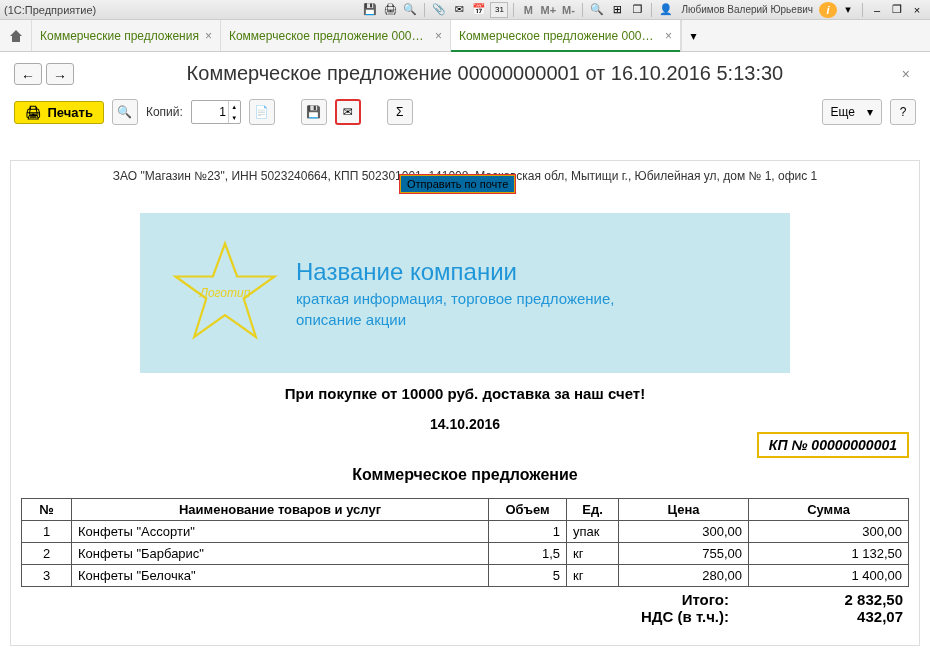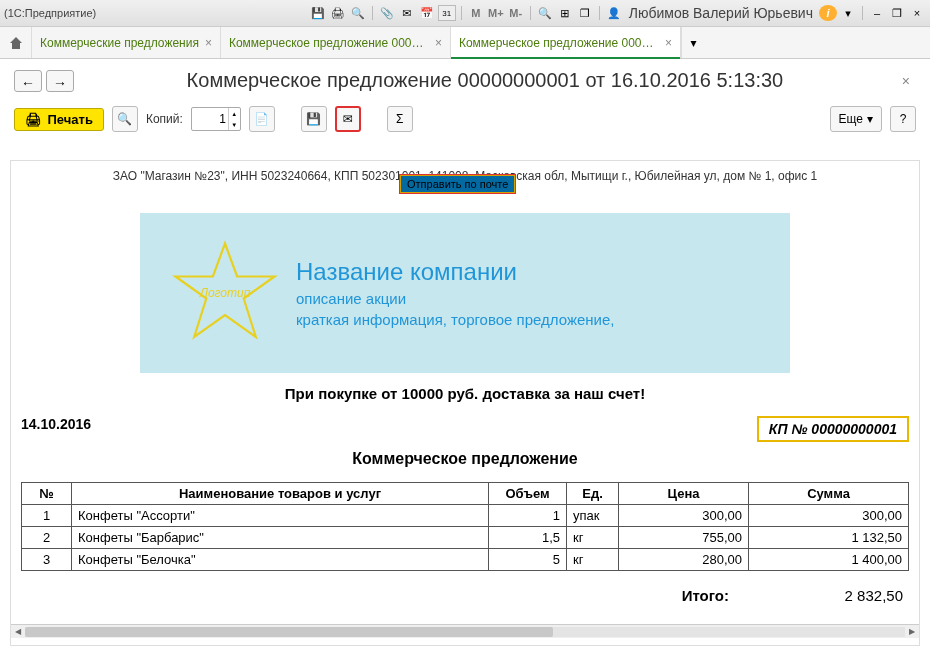--- a/index.html
+++ b/index.html
@@ -1,24 +1,24 @@
 <!DOCTYPE html>
 <html><head>
 <meta charset="utf-8">
 <style>
 * { box-sizing: border-box; margin: 0; padding: 0; }
 body { font-family: Arial, sans-serif; font-size: 12px; background: #fff; width: 930px; height: 656px; overflow: hidden; position: relative; }
 
 
-.title-bar { height: 27px; background: linear-gradient(#f0f0f0, #e0e0e0); display: flex; align-items: center; padding: 0 4px; border-bottom: 1px solid #ccc; }
+.title-bar { height: 20px; background: linear-gradient(#f0f0f0, #e0e0e0); display: flex; align-items: center; padding: 0 4px; border-bottom: 1px solid #ccc; }
 .title-bar .app-name { flex: 1; color: #444; font-size: 11px; }
 .tb-icons { display: flex; align-items: center; gap: 2px; }
 .tb-icon { width: 18px; height: 16px; display: flex; align-items: center; justify-content: center; font-size: 11px; cursor: pointer; }
 .sep { width: 1px; height: 14px; background: #bbb; margin: 0 3px; }
-.user-name { font-size: 14px; color: #444; margin: 0 4px; }
+.user-name { font-size: 10px; color: #444; margin: 0 4px; }
 
 
 .tab-bar { height: 32px; background: #f5f5f5; display: flex; align-items: stretch; border-bottom: 1px solid #ccc; }
 .home-btn { width: 32px; display: flex; align-items: center; justify-content: center; border-right: 1px solid #ddd; cursor: pointer; }
 .tab { display: flex; align-items: center; padding: 0 8px; border-right: 1px solid #ddd; cursor: pointer; max-width: 230px; position: relative; }
 .tab-label { white-space: nowrap; overflow: hidden; text-overflow: ellipsis; font-size: 12px; color: #4d7c0f; }
 .tab-close { margin-left: 6px; font-size: 12px; color: #888; cursor: pointer; }
 .tab.active { background: #fff; }
 .tab.active::after { content: ''; position: absolute; left: 0; right: 0; bottom: -1px; height: 2px; background: #1a8d3e; }
 .dropdown-btn { width: 24px; display: flex; align-items: center; justify-content: center; cursor: pointer; border-left: 1px solid #ddd; }
@@ -34,58 +34,58 @@
 .toolbar { display: flex; align-items: center; gap: 8px; padding: 4px 14px 10px; }
 .print-btn { background: #ffe400; border: 1px solid #bba800; border-radius: 3px; padding: 3px 10px; display: flex; align-items: center; gap: 6px; font-weight: bold; cursor: pointer; font-size: 13px; }
 .tool-btn { width: 26px; height: 26px; border: 1px solid #bbb; border-radius: 3px; background: #f7f7f7; display: flex; align-items: center; justify-content: center; cursor: pointer; }
 .tool-btn.hl { border: 2px solid #e03030; }
 .copies-label { font-size: 12px; color: #333; }
 .copies-input { width: 50px; height: 24px; border: 1px solid #aaa; border-radius: 2px; text-align: right; padding-right: 14px; font-size: 12px; position: relative; }
 .copies-wrap { position: relative; }
 .spinner { position: absolute; right: 1px; top: 1px; bottom: 1px; width: 12px; display: flex; flex-direction: column; }
 .spinner div { flex: 1; display: flex; align-items: center; justify-content: center; font-size: 6px; cursor: pointer; border-left: 1px solid #ccc; }
 .spacer { flex: 1; }
-.more-btn { height: 26px; border: 1px solid #bbb; border-radius: 3px; background: #f7f7f7; padding: 0 8px; display: flex; align-items: center; gap: 4px; cursor: pointer; font-size: 12px; }
+.more-btn { height: 26px; border: 1px solid #bbb; border-radius: 3px; background: #f7f7f7; padding: 0 8px; display: flex; align-items: center; gap: 12px; cursor: pointer; font-size: 12px; }
 
 
 .doc-area { position: absolute; left: 10px; right: 10px; top: 160px; bottom: 10px; border: 1px solid #ddd; overflow: auto; }
 .doc-content { padding: 8px 10px 20px; }
 .company-info { text-align: center; font-size: 12px; color: #333; }
 .tooltip { position: absolute; background: #0369a1; border: 1px solid #d4a000; padding: 2px 6px; font-size: 11px; z-index: 10; outline: 1px solid #e03030; }
 
 
 .banner { margin: 16px auto 12px; width: 650px; height: 160px; background: #c7e7ee; position: relative; display: flex; align-items: center; }
 .star { width: 110px; height: 110px; margin-left: 30px; position: relative; }
 .star svg { width: 100%; height: 100%; }
 .star-label { position: absolute; top: 50%; left: 50%; transform: translate(-50%, -50%); color: #e8d020; font-size: 12px; font-style: italic; text-align: center; }
 .banner-text { margin-left: 16px; }
 .banner-title { color: #2096d8; font-size: 24px; font-weight: 400; }
 .banner-sub { color: #2096d8; font-size: 15px; margin-top: 4px; }
 
 .promo { text-align: center; font-weight: bold; font-size: 15px; margin: 8px 0 14px; }
 
-.meta-row { display: flex; align-items: flex-start; margin-bottom: 8px; }
+.meta-row { display: flex; align-items: center; margin-bottom: 8px; flex-direction: column; }
 .doc-date { font-weight: bold; font-size: 14px; }
 .kp-box { margin-left: auto; border: 2px solid #e8b800; padding: 3px 10px; font-weight: bold; font-size: 14px; font-style: italic; }
 
 .doc-title { text-align: center; font-weight: bold; font-size: 16px; margin: 6px 0 14px; }
 
 table.items { width: 100%; border-collapse: collapse; }
 table.items th, table.items td { border: 1px solid #555; padding: 3px 6px; font-size: 13px; }
 table.items th { font-weight: bold; text-align: center; }
 .col-num { width: 50px; text-align: center; }
 .col-vol { width: 78px; text-align: right; }
 .col-unit { width: 52px; text-align: left; }
 .col-price { width: 130px; text-align: right; }
 .col-sum { width: 160px; text-align: right; }
 
-.totals { margin-top: 16px; }
+.totals { margin-top: 4px; }
 .totals-row { display: flex; }
 .totals-row .lbl { flex: 1; text-align: right; font-weight: bold; font-size: 15px; padding-right: 20px; }
-.totals-row .val { width: 160px; text-align: right; font-weight: normal; font-size: 15px; padding-right: 6px; }
+.totals-row .val { width: 160px; text-align: right; font-weight: bold; font-size: 15px; padding-right: 6px; }
 
 
 .hscroll { height: 14px; background: #efefef; border-top: 1px solid #ccc; display: flex; align-items: center; }
 .hscroll .arrow { width: 14px; height: 14px; display: flex; align-items: center; justify-content: center; font-size: 8px; color: #666; }
 .hscroll .track { flex: 1; height: 10px; background: #e4e4e4; position: relative; }
 .hscroll .thumb { position: absolute; left: 0; width: 60%; top: 0; bottom: 0; background: #c8c8c8; border-radius: 2px; }
 </style>
 </head>
 <body>
 
@@ -187,22 +187,22 @@
 
     <div class="banner">
       <div class="star">
         <svg viewBox="0 0 100 100">
             <polygon points="50,5 61,35 95,35 67,55 78,90 50,70 22,90 33,55 5,35 39,35" fill="none" stroke="#e8d020" stroke-width="2"></polygon>
           </svg>
         <span class="star-label">Логотип</span>
       </div>
       <div class="banner-text">
         <div class="banner-title">Название компании</div>
+        <div class="banner-sub">краткая информация, торговое предложение,</div>
         <div class="banner-sub">описание акции</div>
-        <div class="banner-sub">краткая информация, торговое предложение,</div>
       </div>
     </div>
 
     <div class="promo">При покупке от 10000 руб. доставка за наш счет!</div>
 
     <div class="meta-row">
       <span class="doc-date">14.10.2016</span>
       <span class="kp-box">КП № 00000000001</span>
     </div>
 
@@ -245,20 +245,24 @@
             <td class="col-sum">1 400,00</td>
           </tr>
         </tbody>
     </table>
 
     <div class="totals">
       <div class="totals-row">
         <span class="lbl">Итого:</span>
         <span class="val">2 832,50</span>
       </div>
+      <div class="totals-row">
+        <span class="lbl">НДС (в т.ч.):</span>
+        <span class="val">432,07</span>
+      </div>
     </div>
   </div>
   <div class="hscroll">
     <div class="arrow">◀</div>
     <div class="track">
         <div class="thumb"></div>
       </div>
     <div class="arrow">▶</div>
   </div>
 </div>

